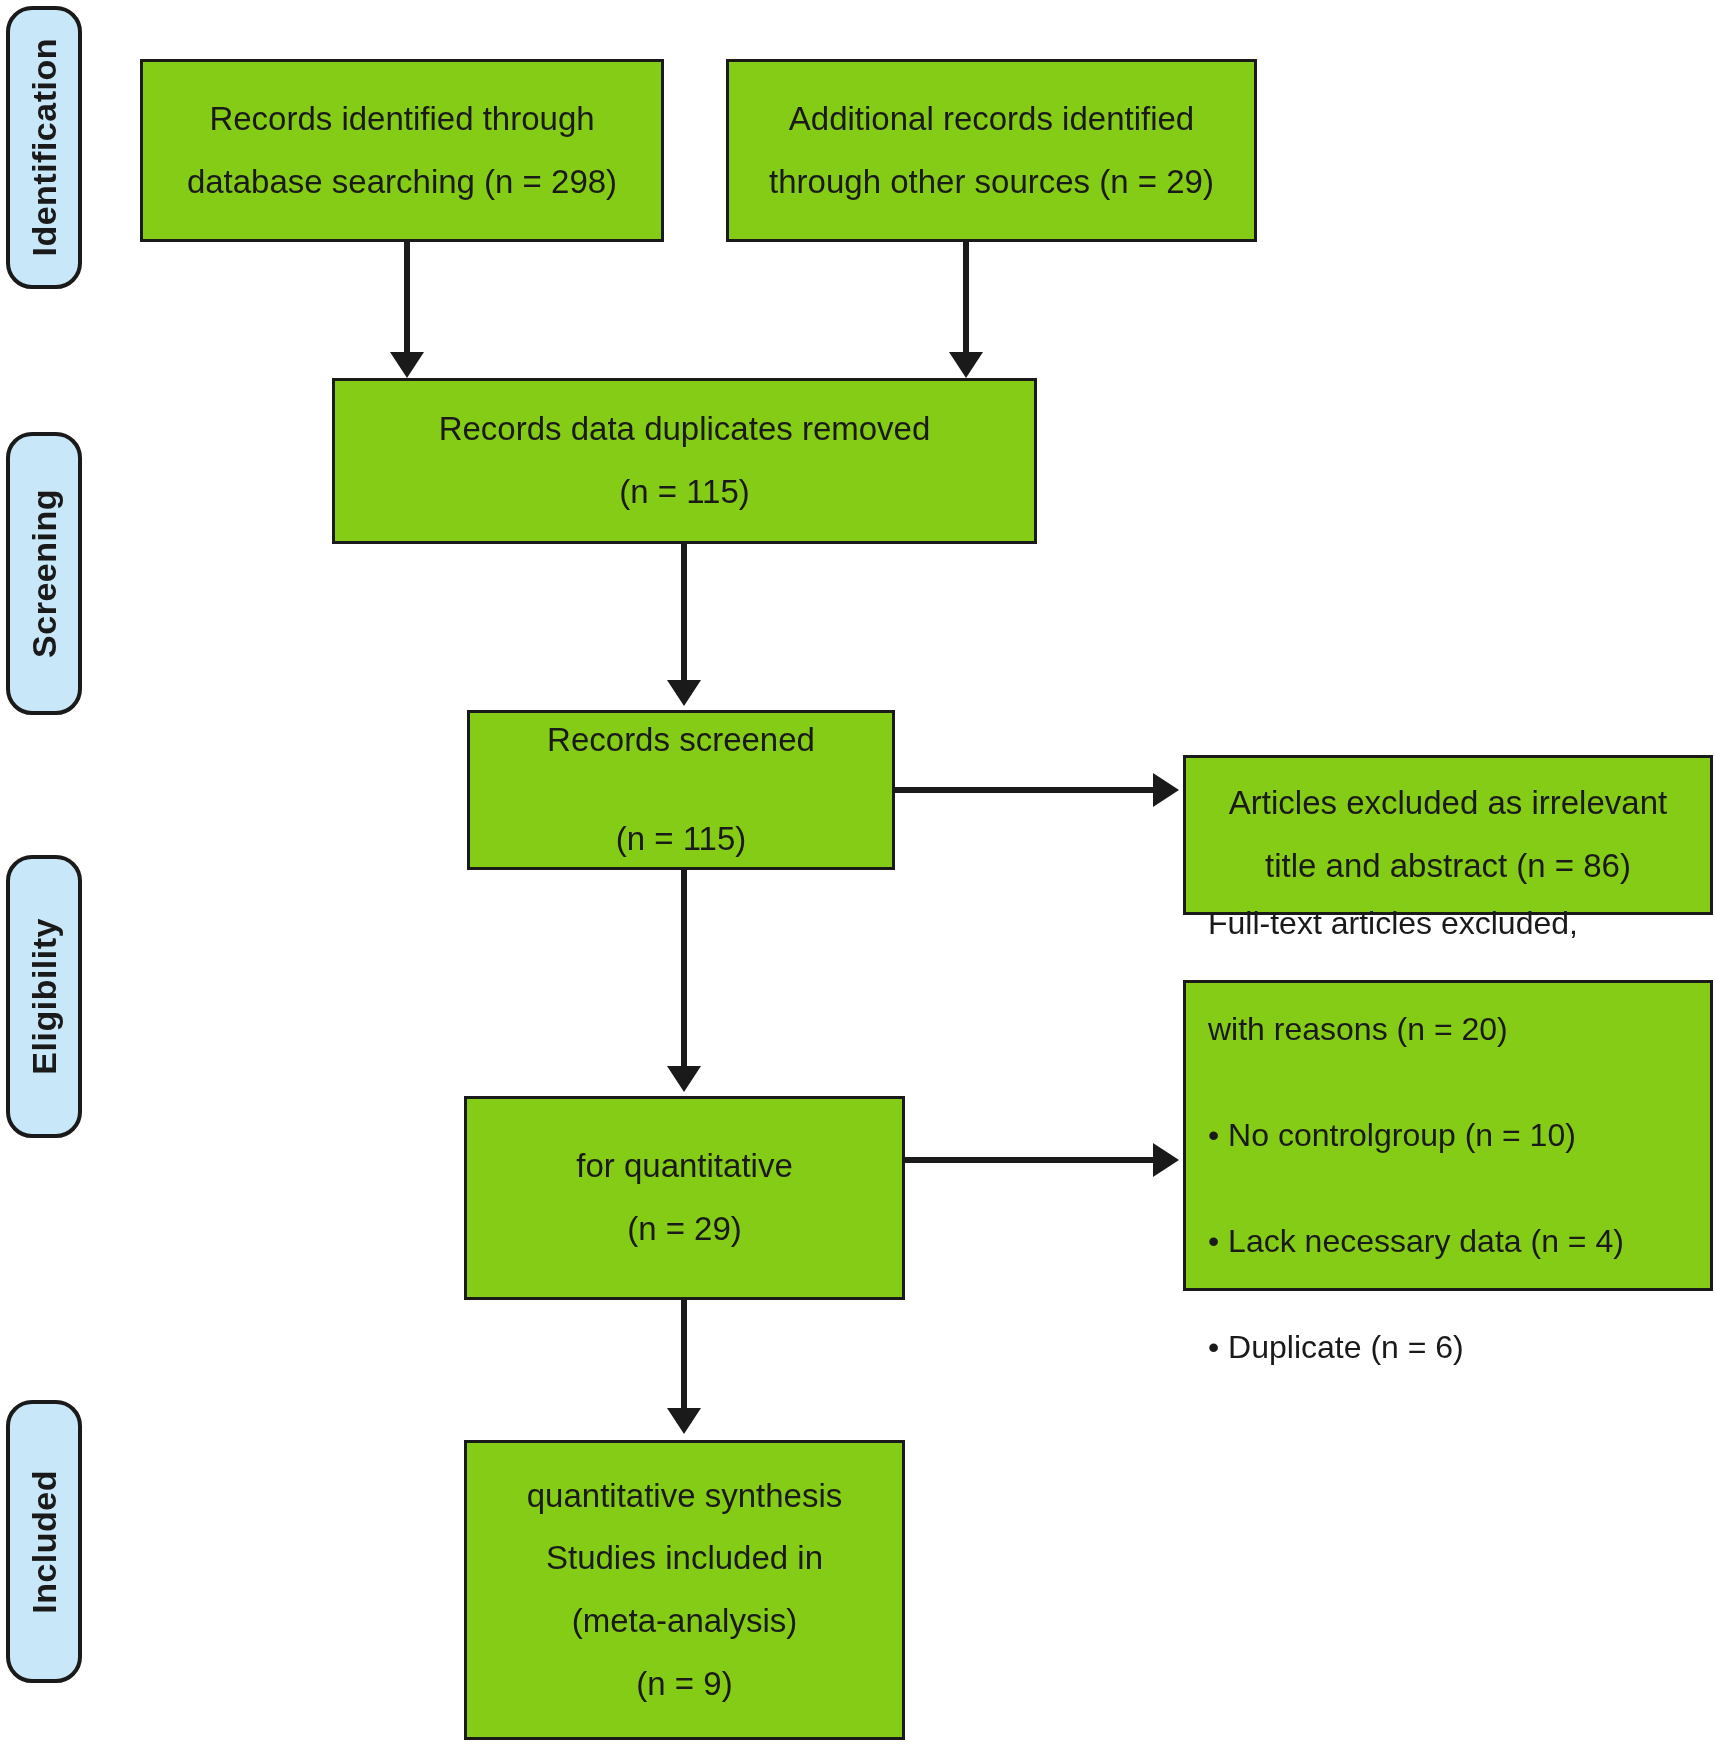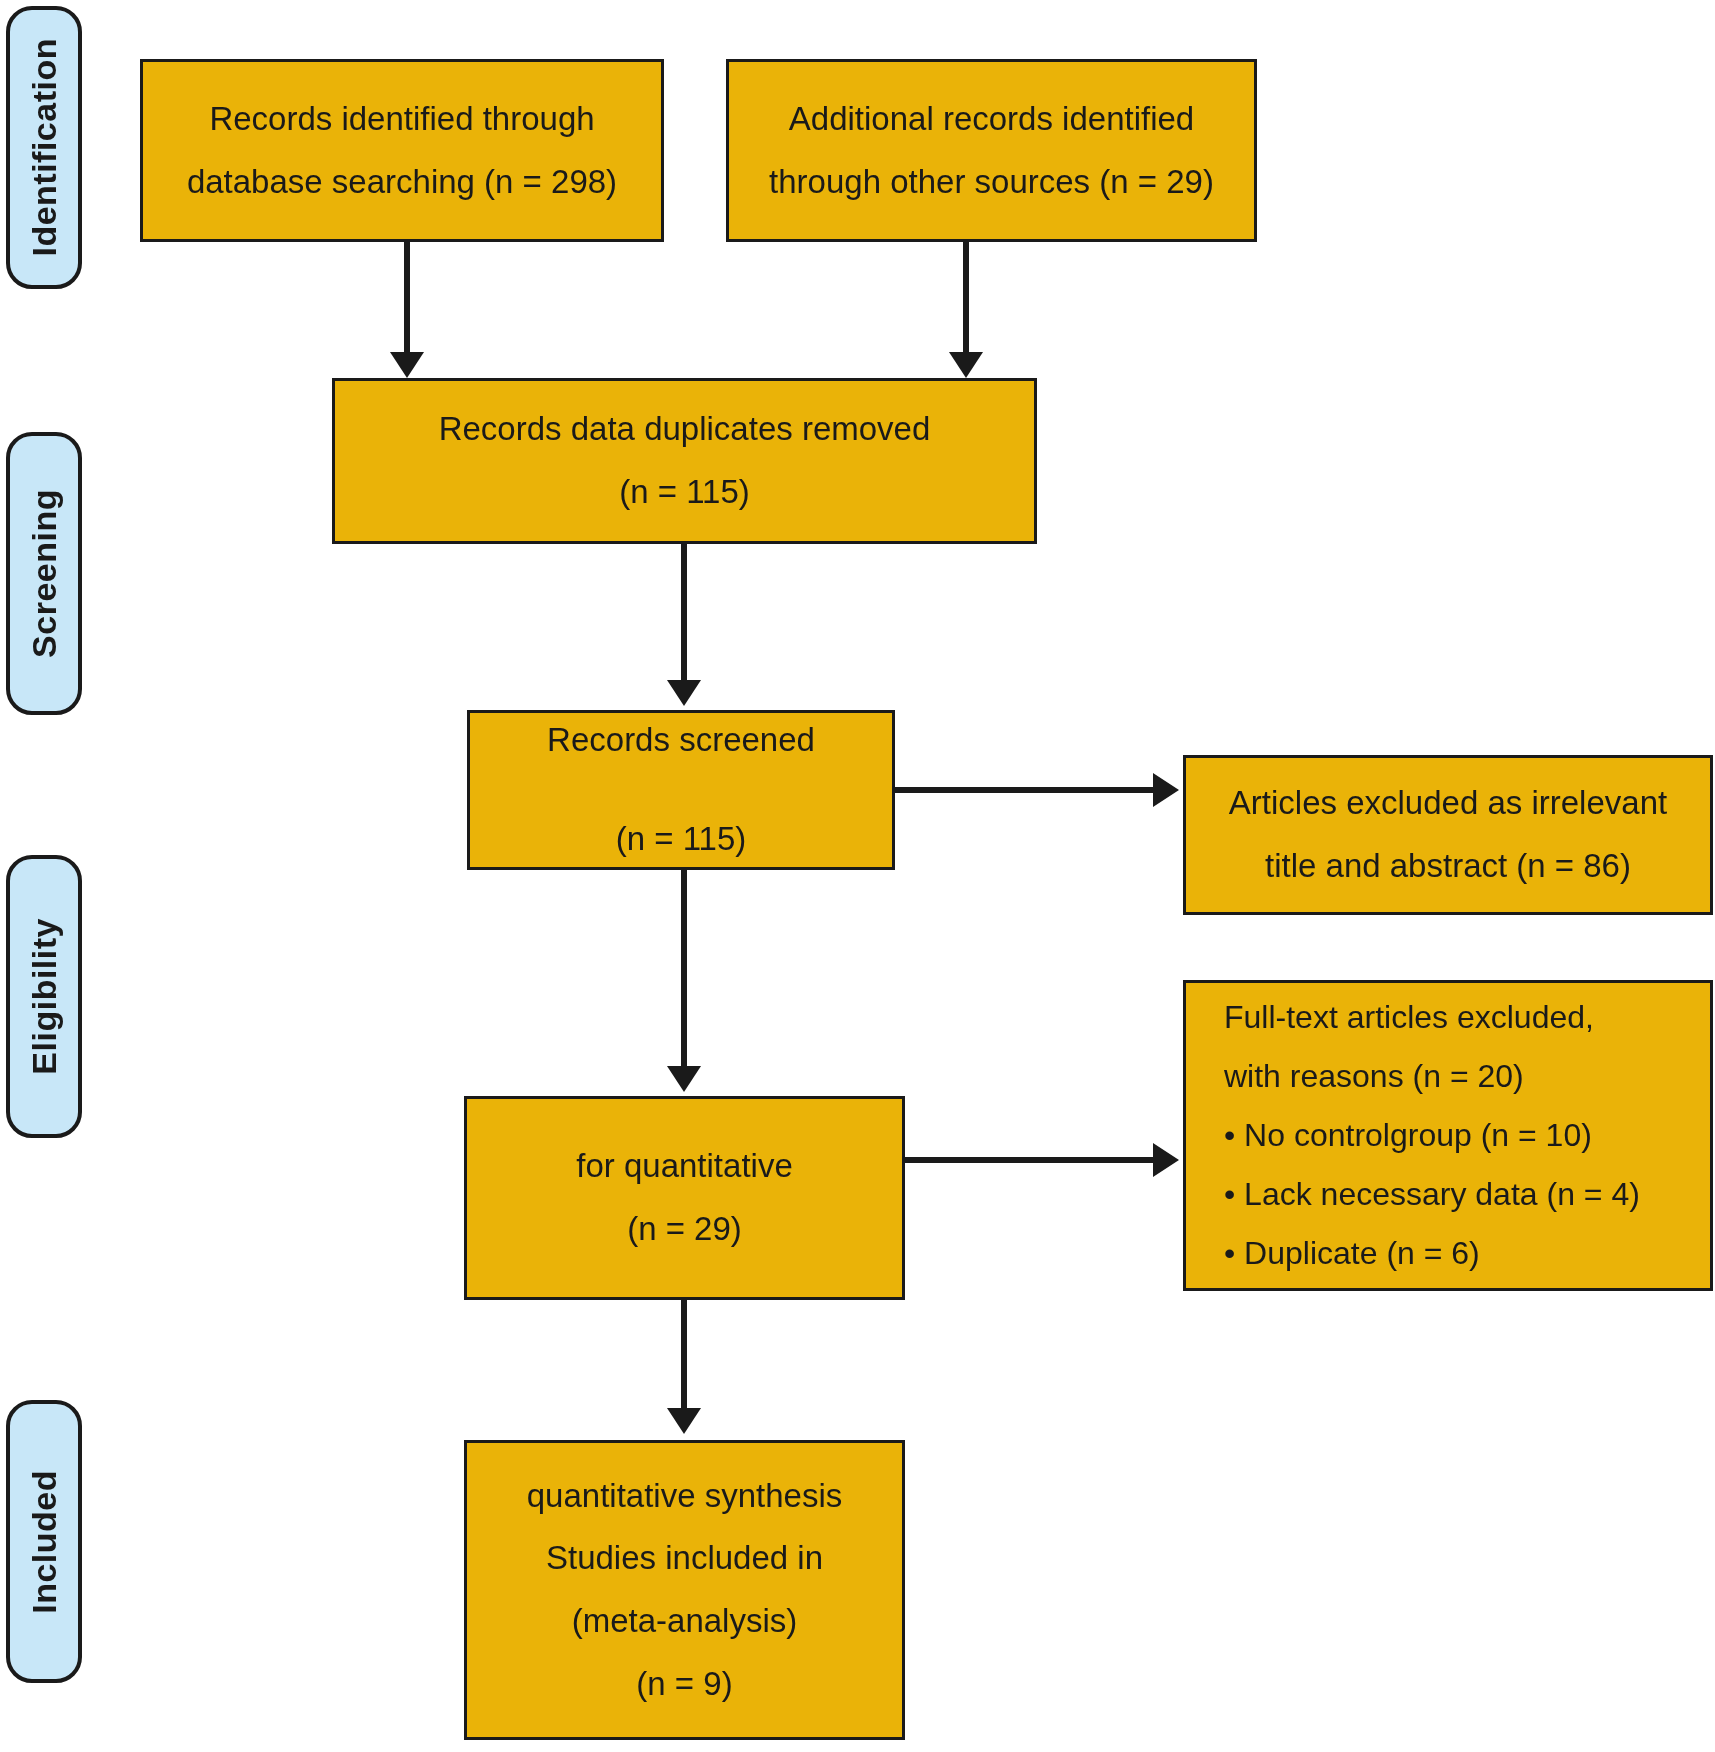--- a/index.html
+++ b/index.html
@@ -38,35 +38,36 @@
     letter-spacing: 0.5px;
     color: #1a1a1a;
     white-space: nowrap;
     line-height: 1;
   }
 
   
   .box {
     position: absolute;
     box-sizing: border-box;
-    background: #eab308;
+    background: #84cc16;
     border: 3px solid #1a1a1a;
     display: flex;
     flex-direction: column;
     align-items: center;
     justify-content: center;
     text-align: center;
     font-size: 33px;
     line-height: 1.9;
     padding: 4px 10px;
   }
   .box.left-align {
     align-items: flex-start;
     text-align: left;
-    padding-left: 38px;
+    padding-left: 22px;
+    gap: 47px;
   }
   .box .line { display: block; white-space: nowrap; }
   .box .bullet-line {
     display: block;
     white-space: nowrap;
     padding-left: 26px;
     text-indent: -26px;
   }
 
   

